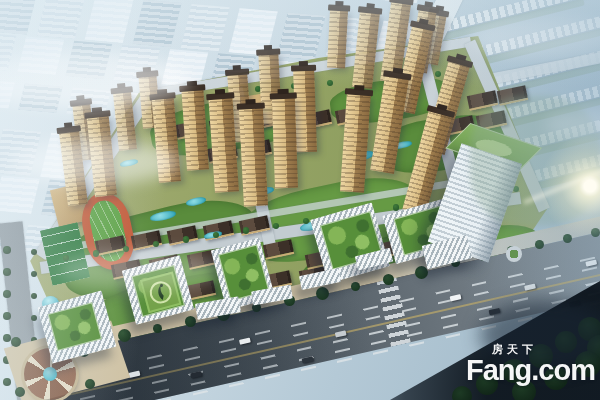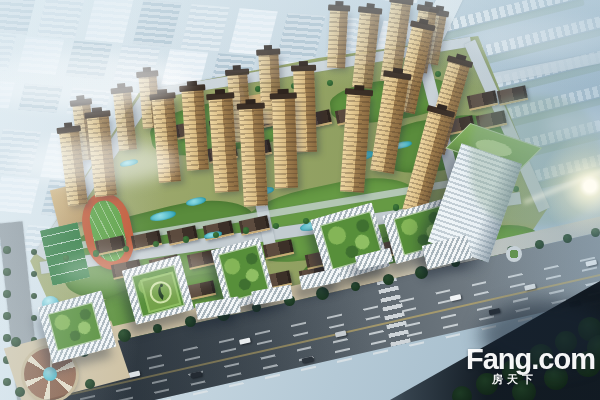--- a/index.html
+++ b/index.html
@@ -346,16 +346,16 @@
     <div style="left: -30px; top: 52px; width: 220px; height: 56px; border-radius: 50%; background: rgba(255, 255, 255, 0.55); filter: blur(8px); z-index: 25; position: absolute;"></div>
     <div style="left: 470px; top: 18px; width: 150px; height: 40px; border-radius: 50%; background: rgba(255, 255, 255, 0.32); filter: blur(8px); z-index: 25; position: absolute;"></div>
     <div style="left: 545px; top: 108px; width: 130px; height: 34px; border-radius: 50%; background: rgba(255, 255, 255, 0.3); filter: blur(8px); z-index: 25; position: absolute;"></div>
     <div style="left: 60px; top: 250px; width: 160px; height: 40px; border-radius: 50%; background: rgba(255, 255, 255, 0.28); filter: blur(8px); z-index: 25; position: absolute;"></div>
     <div class="veil" style="background: linear-gradient(100deg, rgba(225, 238, 245, 0.5), transparent 30%); z-index: 26; position: absolute;"></div>
     <div class="veil" style="background: linear-gradient(260deg, rgba(140, 172, 194, 0.45), transparent 28%); z-index: 26; position: absolute;"></div>
     <div class="veil" style="background: linear-gradient(rgba(216, 232, 240, 0.35), transparent 22%); z-index: 26; position: absolute;"></div>
     <div style="left: 530px; top: 126px; width: 120px; height: 120px; background: radial-gradient(circle, rgb(255, 253, 242) 0px, rgb(255, 253, 242) 7%, rgba(255, 250, 220, 0.8) 13%, rgba(255, 246, 205, 0.3) 34%, transparent 60%); z-index: 40; position: absolute;"></div>
     <div style="left: 520px; top: 180px; width: 110px; height: 4px; transform: rotate(-22deg); background: rgba(255, 252, 235, 0.55); filter: blur(2px); z-index: 40; position: absolute;"></div>
     <div id="watermark">
+    <div id="wm-cn">房天下</div>
     <div id="wm-en">Fang.com</div>
-    <div id="wm-cn">房天下</div>
   </div>
 </div>
 
 </body></html>

